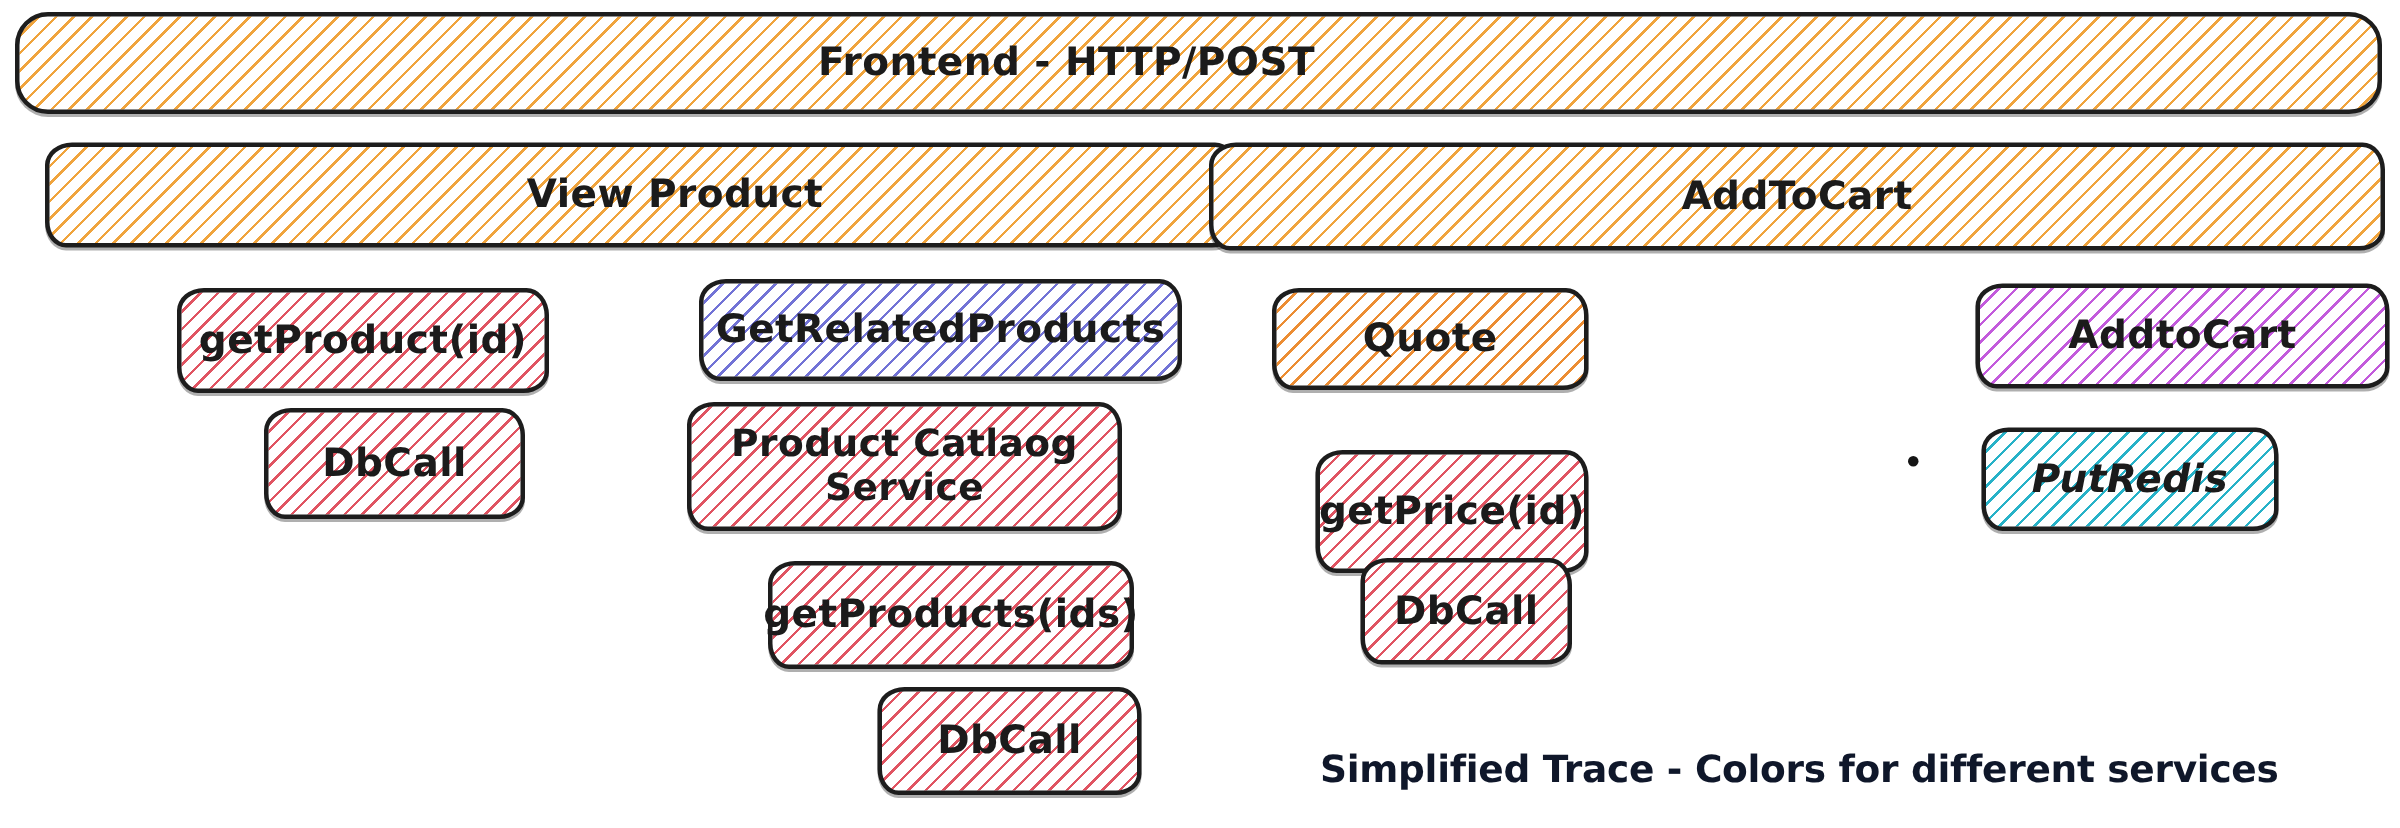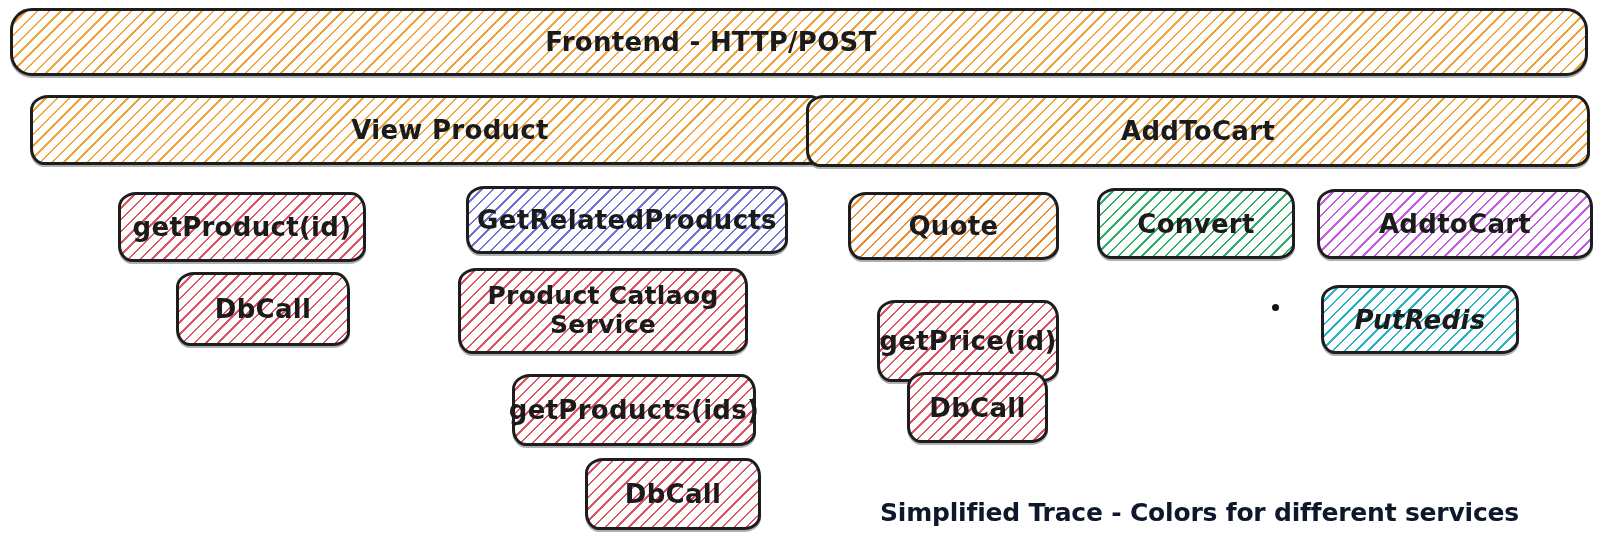--- a/index.html
+++ b/index.html
@@ -95,23 +95,20 @@
   </div>
 
   <div class="node n-getprice" style="--c: #e05462;">
     <span class="lbl">getPrice(id)</span>
   </div>
 
   <div class="node n-dbcall3" style="--c: #e05462;">
     <span class="lbl">DbCall</span>
   </div>
 
-  <div class="node n-convert" style="--c: #2fae66;">
-    <span class="lbl">Convert</span>
-  </div>
 
   <div class="node n-addtocart" style="--c: #c35bdc;">
     <span class="lbl">AddtoCart</span>
   </div>
 
   <div class="node n-putredis" style="--c: #27b2c8;">
     <span class="lbl">PutRedis</span>
   </div>
 
   <div class="dot"></div>

